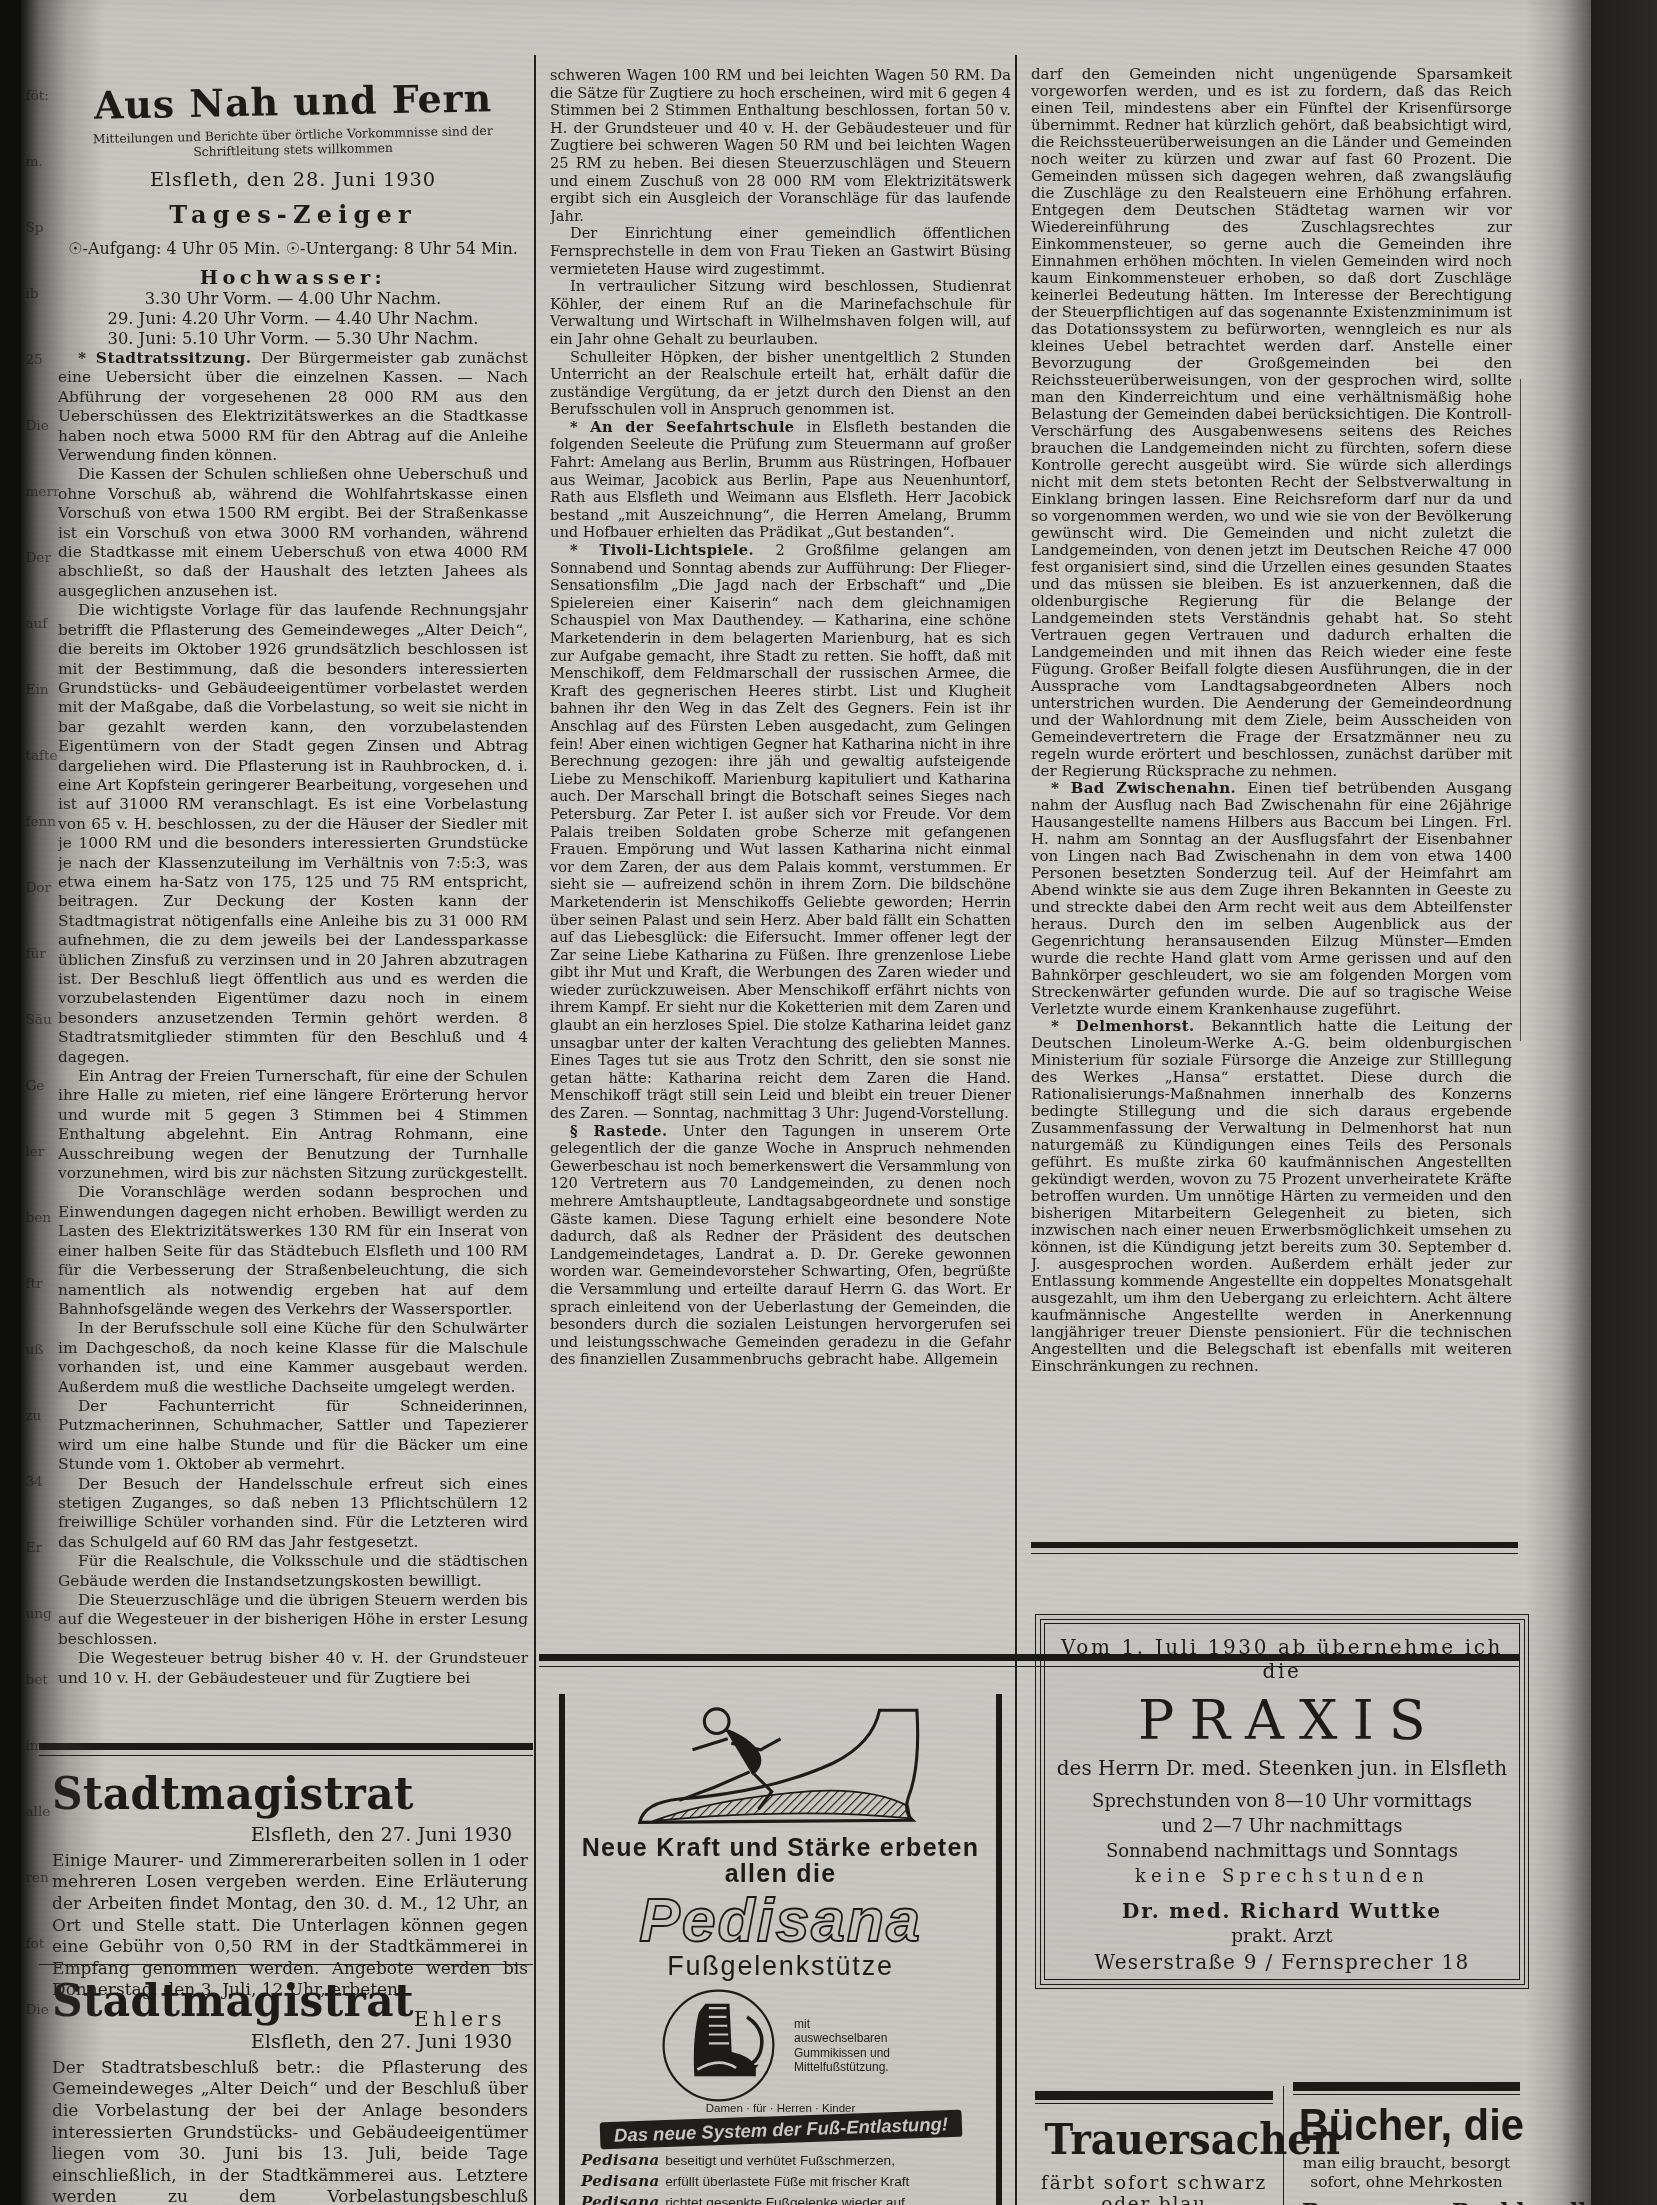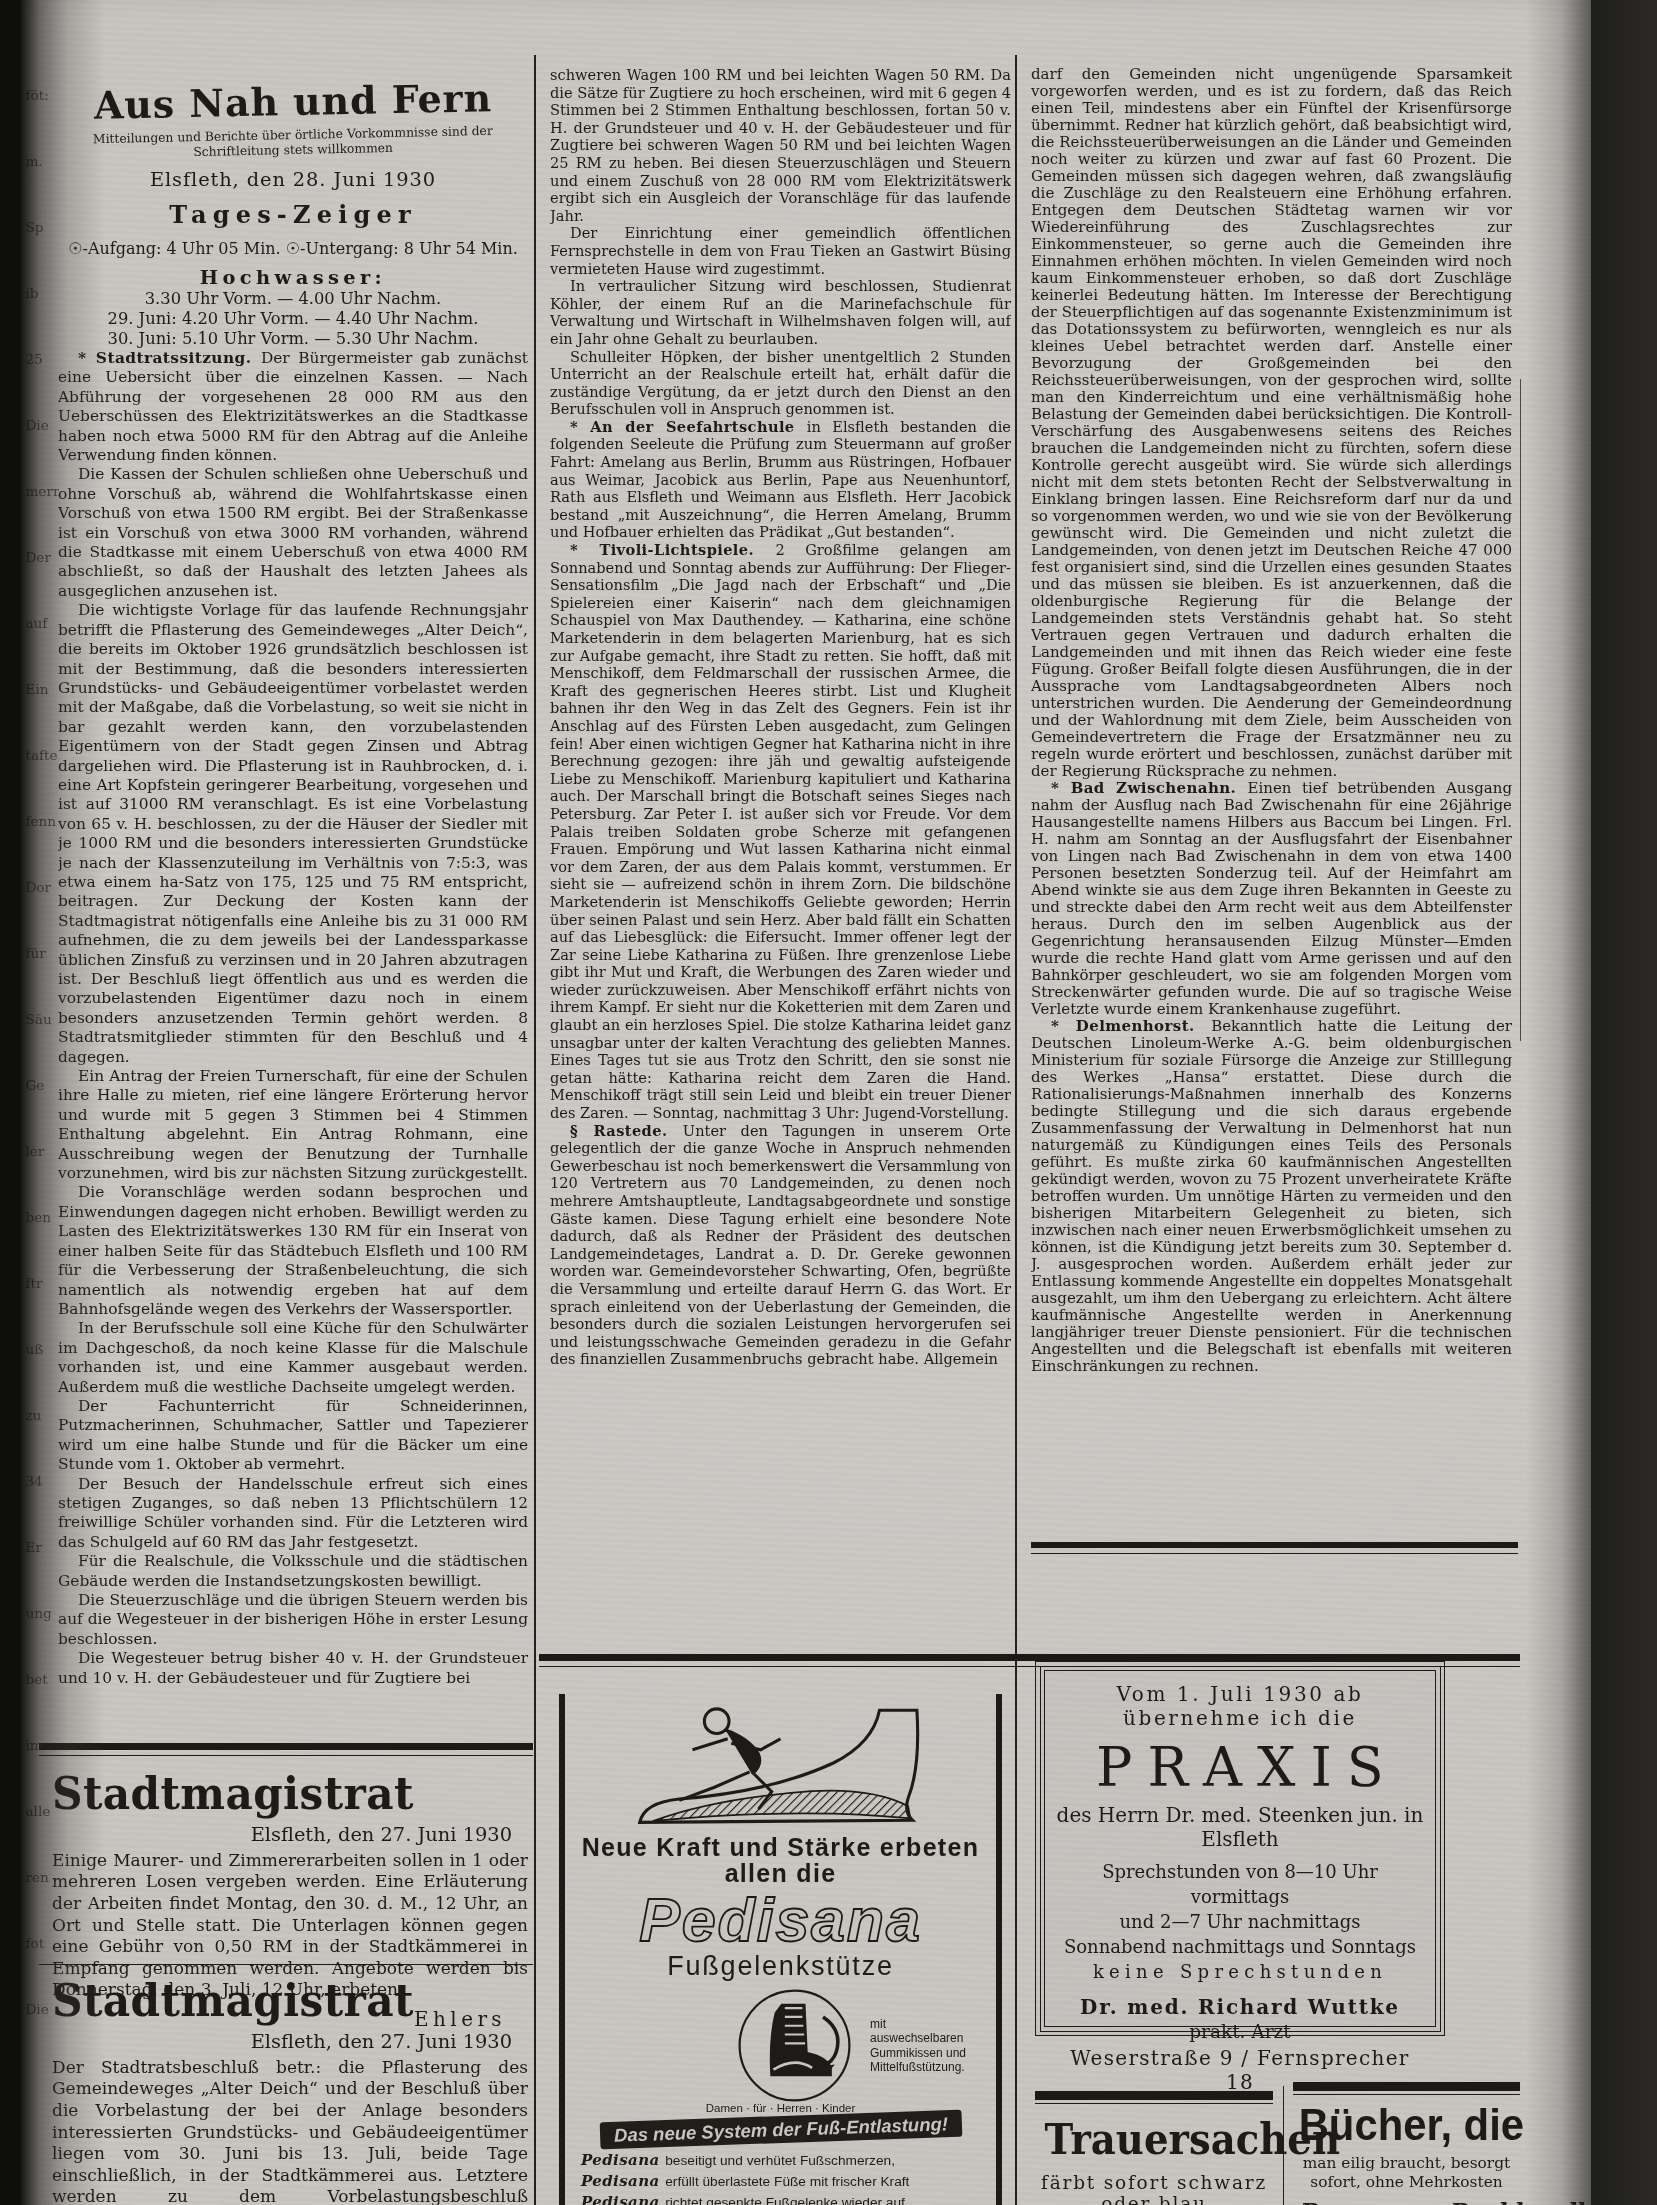--- a/index.html
+++ b/index.html
@@ -67,21 +67,21 @@
   .notice .nsig{font-size:20px;letter-spacing:4.4px;text-align:right;padding-right:22px;margin-top:6.2px;}
   
   .ped{z-index:3;}
   .ped .sidebar{position:absolute;top:17.6px;width:6.6px;height:653px;background:#1c1a17;}
   .ped-inner{position:absolute;left:31px;top:21px;width:399px;text-align:center;}
   .ped-head{font-family:"Liberation Sans",sans-serif;font-weight:bold;font-size:25px;line-height:26.5px;letter-spacing:1.3px;margin-top:2.6px;}
   .ped-brand{font-family:"Liberation Sans",sans-serif;font-weight:bold;font-style:italic;font-size:61px;line-height:66px;
     color:#c7c5c0;-webkit-text-stroke:1.8px #1d1b18;letter-spacing:1.8px;}
   @supports not (-webkit-text-stroke:1px #000){ .ped-brand{color:#1d1b18;} }
   .ped-prod{font-family:"Liberation Sans",sans-serif;font-size:27px;letter-spacing:1.8px;margin-top:-1.8px;}
-  .ped-bootrow{display:flex;align-items:center;justify-content:flex-end;gap:14px;margin-top:4.4px;}
+  .ped-bootrow{display:flex;align-items:center;justify-content:center;gap:14px;margin-top:4.4px;}
   .ped-note{font-family:"Liberation Sans",sans-serif;font-size:12px;line-height:14.6px;width:110px;text-align:left;}
   .ped-ribbon{position:relative;margin:2.6px auto 0;width:362px;background:#201e1b;color:#c7c5c0;
     font-family:"Liberation Sans",sans-serif;font-weight:bold;font-style:italic;font-size:18.5px;line-height:27px;
     transform:rotate(-2deg);border-radius:3.5px;}
   .ped-claims{margin-top:7px;text-align:left;}
   .ped-claims p{margin:0;font-size:13.7px;line-height:20px;font-family:"Liberation Sans",sans-serif;text-indent:0;}
   .ped-claims .lead{font-family:"DejaVu Serif",serif;font-weight:bold;font-style:italic;font-size:15px;letter-spacing:0.4px;}
   
   .praxis{border:1.8px solid #1d1b18;padding:3.5px;z-index:3;background:rgba(0,0,0,0.015);}
   .praxis .mid{border:1.3px solid #1d1b18;padding:3.1px;height:100%;box-sizing:border-box;}
@@ -264,21 +264,21 @@
 
   <div class="abs col-text just c3" style="left:1010px;top:66px;width:481px;height:1469px;">
       <p class="para noindent">darf den Gemeinden nicht ungenügende Sparsamkeit vorgeworfen werden, und es ist zu fordern, daß das Reich einen Teil, mindestens aber ein Fünftel der Krisenfürsorge übernimmt. Redner hat kürzlich gehört, daß beabsichtigt wird, die Reichssteuerüberweisungen an die Länder und Gemeinden noch weiter zu kürzen und zwar auf fast 60 Prozent. Die Gemeinden müssen sich dagegen wehren, daß zwangsläufig die Zuschläge zu den Realsteuern eine Erhöhung erfahren. Entgegen dem Deutschen Städtetag warnen wir vor Wiedereinführung des Zuschlagsrechtes zur Einkommensteuer, so gerne auch die Gemeinden ihre Einnahmen erhöhen möchten. In vielen Gemeinden wird noch kaum Einkommensteuer erhoben, so daß dort Zuschläge keinerlei Bedeutung hätten. Im Interesse der Berechtigung der Steuerpflichtigen auf das sogenannte Existenzminimum ist das Dotationssystem zu befürworten, wenngleich es nur als kleines Uebel betrachtet werden darf. Anstelle einer Bevorzugung der Großgemeinden bei den Reichssteuerüberweisungen, von der gesprochen wird, sollte man den Kinderreichtum und eine verhältnismäßig hohe Belastung der Gemeinden dabei berücksichtigen. Die Kontroll-Verschärfung des Ausgabenwesens seitens des Reiches brauchen die Landgemeinden nicht zu fürchten, sofern diese Kontrolle gerecht ausgeübt wird. Sie würde sich allerdings nicht mit dem stets betonten Recht der Selbstverwaltung in Einklang bringen lassen. Eine Reichsreform darf nur da und so vorgenommen werden, wo und wie sie von der Bevölkerung gewünscht wird. Die Gemeinden und nicht zuletzt die Landgemeinden, von denen jetzt im Deutschen Reiche 47 000 fest organisiert sind, sind die Urzellen eines gesunden Staates und das müssen sie bleiben. Es ist anzuerkennen, daß die oldenburgische Regierung für die Belange der Landgemeinden stets Verständnis gehabt hat. So steht Vertrauen gegen Vertrauen und dadurch erhalten die Landgemeinden und mit ihnen das Reich wieder eine feste Fügung. Großer Beifall folgte diesen Ausführungen, die in der Aussprache vom Landtagsabgeordneten Albers noch unterstrichen wurden. Die Aenderung der Gemeindeordnung und der Wahlordnung mit dem Ziele, beim Ausscheiden von Gemeindevertretern die Frage der Ersatzmänner neu zu regeln wurde erörtert und beschlossen, zunächst darüber mit der Regierung Rücksprache zu nehmen.</p>
       <p class="para"><span class="lead">* Bad Zwischenahn. </span>Einen tief betrübenden Ausgang nahm der Ausflug nach Bad Zwischenahn für eine 26jährige Hausangestellte namens Hilbers aus Baccum bei Lingen. Frl. H. nahm am Sonntag an der Ausflugsfahrt der Eisenbahner von Lingen nach Bad Zwischenahn in dem von etwa 1400 Personen besetzten Sonderzug teil. Auf der Heimfahrt am Abend winkte sie aus dem Zuge ihren Bekannten in Geeste zu und streckte dabei den Arm recht weit aus dem Abteilfenster heraus. Durch den im selben Augenblick aus der Gegenrichtung heransausenden Eilzug Münster—Emden wurde die rechte Hand glatt vom Arme gerissen und auf den Bahnkörper geschleudert, wo sie am folgenden Morgen vom Streckenwärter gefunden wurde. Die auf so tragische Weise Verletzte wurde einem Krankenhause zugeführt.</p>
       <p class="para"><span class="lead">* Delmenhorst. </span>Bekanntlich hatte die Leitung der Deutschen Linoleum-Werke A.-G. beim oldenburgischen Ministerium für soziale Fürsorge die Anzeige zur Stilllegung des Werkes „Hansa“ erstattet. Diese durch die Rationalisierungs-Maßnahmen innerhalb des Konzerns bedingte Stillegung und die sich daraus ergebende Zusammenfassung der Verwaltung in Delmenhorst hat nun naturgemäß zu Kündigungen eines Teils des Personals geführt. Es mußte zirka 60 kaufmännischen Angestellten gekündigt werden, wovon zu 75 Prozent unverheiratete Kräfte betroffen wurden. Um unnötige Härten zu vermeiden und den bisherigen Mitarbeitern Gelegenheit zu bieten, sich inzwischen nach einer neuen Erwerbsmöglichkeit umsehen zu können, ist die Kündigung jetzt bereits zum 30. September d. J. ausgesprochen worden. Außerdem erhält jeder zur Entlassung kommende Angestellte ein doppeltes Monatsgehalt ausgezahlt, um ihm den Uebergang zu erleichtern. Acht ältere kaufmännische Angestellte werden in Anerkennung langjähriger treuer Dienste pensioniert. Für die technischen Angestellten und die Belegschaft ist ebenfalls mit weiteren Einschränkungen zu rechnen.</p>
     </div>
 
   <div class="hrule-thick" style="left:1010px;top:1542px;width:487px;height:6.2px;"></div>
   <div class="hrule-thin" style="left:1010px;top:1553px;width:487px;"></div>
 
-  <div class="abs praxis" style="left:1014px;top:1661px;width:410px;height:375px;box-sizing:border-box;">
+  <div class="abs praxis" style="left:1014px;top:1614px;width:494px;height:375px;box-sizing:border-box;">
     <div class="mid">
         <div class="in">
       <div class="px-intro">Vom 1. Juli 1930 ab übernehme ich die</div>
       <div class="px-title">PRAXIS</div>
       <div class="px-line">des Herrn Dr. med. Steenken jun. in Elsfleth</div>
       <div class="px-hours">
         <div>Sprechstunden von 8—10 Uhr vormittags</div>
         <div>und 2—7 Uhr nachmittags</div>
         <div>Sonnabend nachmittags und Sonntags</div>
         <div class="px-spread">keine Sprechstunden</div>

